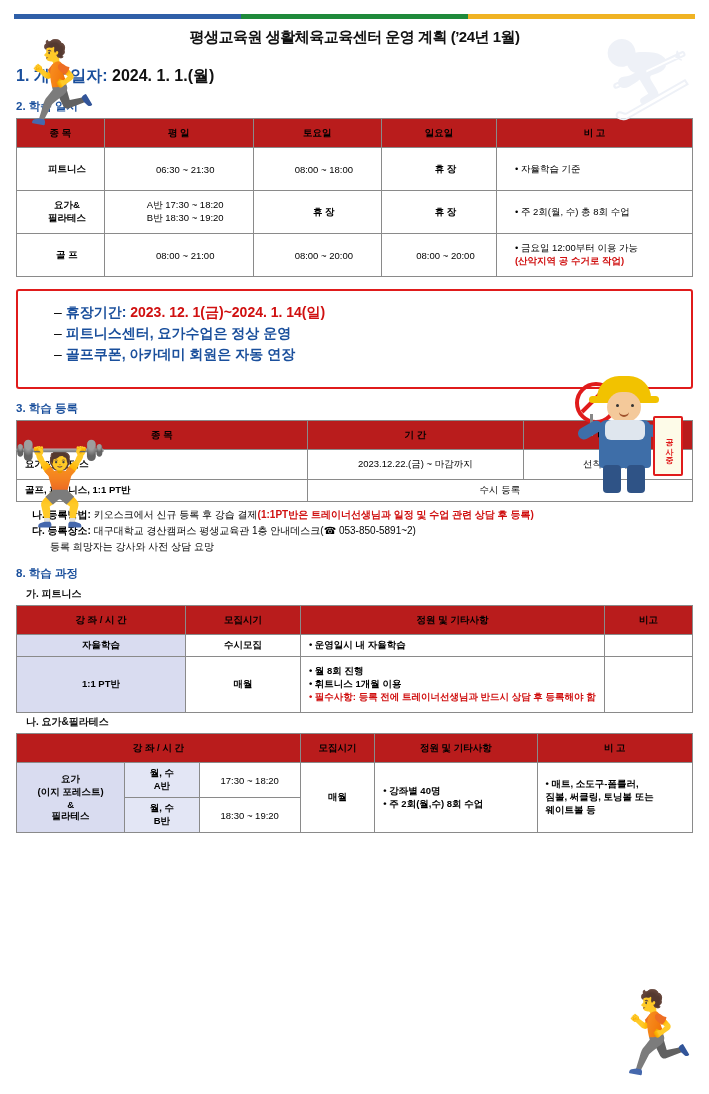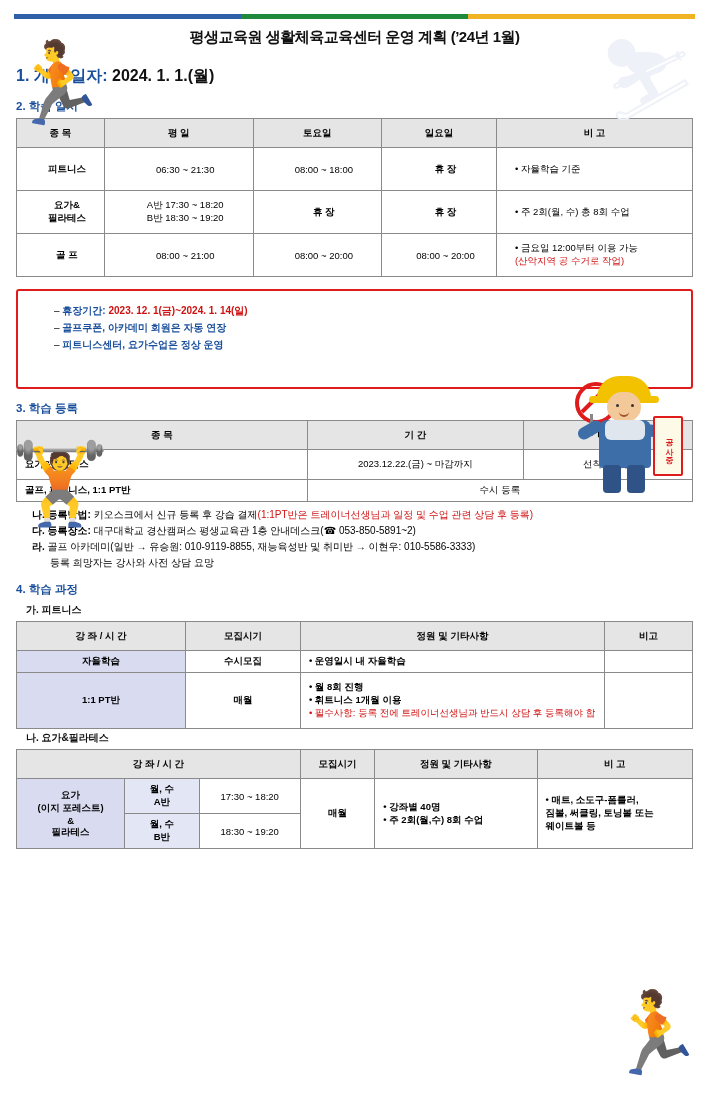--- a/index.html
+++ b/index.html
@@ -37,36 +37,36 @@
   
   .sec{margin:12px 16px 3px 16px;font-size:11.5px;font-weight:bold;color:#1a4f9c;}
   .sub{margin:6px 16px 3px 26px;font-size:10px;font-weight:bold;color:#111;}
   .line-1{margin:6px 16px 0 16px;font-size:16px;font-weight:bold;}
   .line-1 .lbl{color:#1a4f9c;}
   .line-1 .val{color:#111;}
 
   
   table{border-collapse:collapse;width:calc(100% - 32px);margin:4px 16px 0 16px;font-size:9.5px;}
   th,td{border:1px solid #8a8a8a;padding:4px 5px;text-align:center;vertical-align:middle;}
-  th{background:#e5e5e5;font-weight:bold;height:20px;}
+  th{background:#b91c1c;font-weight:bold;height:20px;}
   .tall td{height:34px;padding-left:18px;}
   td.left{text-align:left;padding-left:8px;}
   .bullet{text-align:left;padding-left:8px;margin-top:48px;}
-  .redb{color:#d01010;font-weight:normal;}
+  .redb{color:#d01010;font-weight:bold;}
   .bold{font-weight:bold;}
 
   
   .notice{
     margin:12px 16px 0 16px;border:2.5px solid #e01b1b;border-radius:3px;
     padding:8px 10px 10px 10px;position:relative;min-height:78px;
   }
   .notice-title{font-size:12.5px;font-weight:bold;color:#111;}
   .notice-title .hl{color:#e01b1b;}
   .notice ul{margin:5px 0 0 26px;padding:0;list-style:none;}
-  .notice li{font-size:10px;margin:3px 0;color:#111;}
+  .notice li{font-size:14px;margin:3px 0;color:#111;}
   .notice li:before{content:"\2013  ";}
   .notice li .b{color:#1a4f9c;font-weight:bold;}
   .notice li .r{color:#d01010;font-weight:bold;}
 
   
   .worker{position:absolute;right:18px;top:352px;width:130px;height:130px;}
   .w-hat{position:absolute;left:36px;top:10px;width:54px;height:22px;background:#f2c200;border-radius:27px 27px 0 0;}
   .w-hatbrim{position:absolute;left:28px;top:30px;width:70px;height:7px;background:#f2c200;border-radius:4px;}
   .w-face{position:absolute;left:46px;top:26px;width:34px;height:30px;background:#f4c99a;border-radius:16px;}
   .w-eye{position:absolute;width:3px;height:3px;background:#333;border-radius:50%;top:38px;}
@@ -163,24 +163,24 @@
       </tr>
     </tbody>
   </table>
 
   <div class="notice">
     <ul>
       <li>
         <span class="b">휴장기간: </span><span class="r">2023. 12. 1(금)~2024. 1. 14(일)</span>
       </li>
       <li>
-        <span class="b">골프쿠폰, 아카데미 회원은 자동 연장</span>
+        <span class="b">피트니스센터, 요가수업은 정상 운영</span>
       </li>
       <li>
-        <span class="b">피트니스센터, 요가수업은 정상 운영</span>
+        <span class="b">골프쿠폰, 아카데미 회원은 자동 연장</span>
       </li>
     </ul>
   </div>
 
   <div class="worker">
     <div class="w-nosign"></div>
     <div class="w-pole"></div>
     <div class="w-hat"></div>
     <div class="w-hatbrim"></div>
     <div class="w-face"></div>
@@ -225,30 +225,26 @@
     <div>
       <span class="k">나.</span>
       <span class="k">등록방법:</span>
       <span>키오스크에서 신규 등록 후 강습 결제</span><span class="redb">(1:1PT반은 트레이너선생님과 일정 및 수업 관련 상담 후 등록)</span>
     </div>
     <div>
       <span class="k">다.</span>
       <span class="k">등록장소:</span>
       <span>대구대학교 경산캠퍼스 평생교육관 1층 안내데스크(☎ 053-850-5891~2)</span>
     </div>
-    <div>
-      <span class="k">라.</span>
-      <span>골프 아카데미(일반 → 유승원: 010-9119-8855, 재능육성반 및 취미반 → 이현우: 010-5586-3333)</span>
-    </div>
     <div class="indent">
       <span>등록 희망자는 강사와 사전 상담 요망</span>
     </div>
   </div>
 
-  <div class="sec">4. 학습 과정</div>
+  <div class="sec">8. 학습 과정</div>
   <div class="sub">가. 피트니스</div>
 
   <table>
     <thead>
       <tr>
         <th style="width:25%">강 좌 / 시 간</th>
         <th style="width:17%">모집시기</th>
         <th style="width:45%">정원 및 기타사항</th>
         <th>비고</th>
       </tr>

